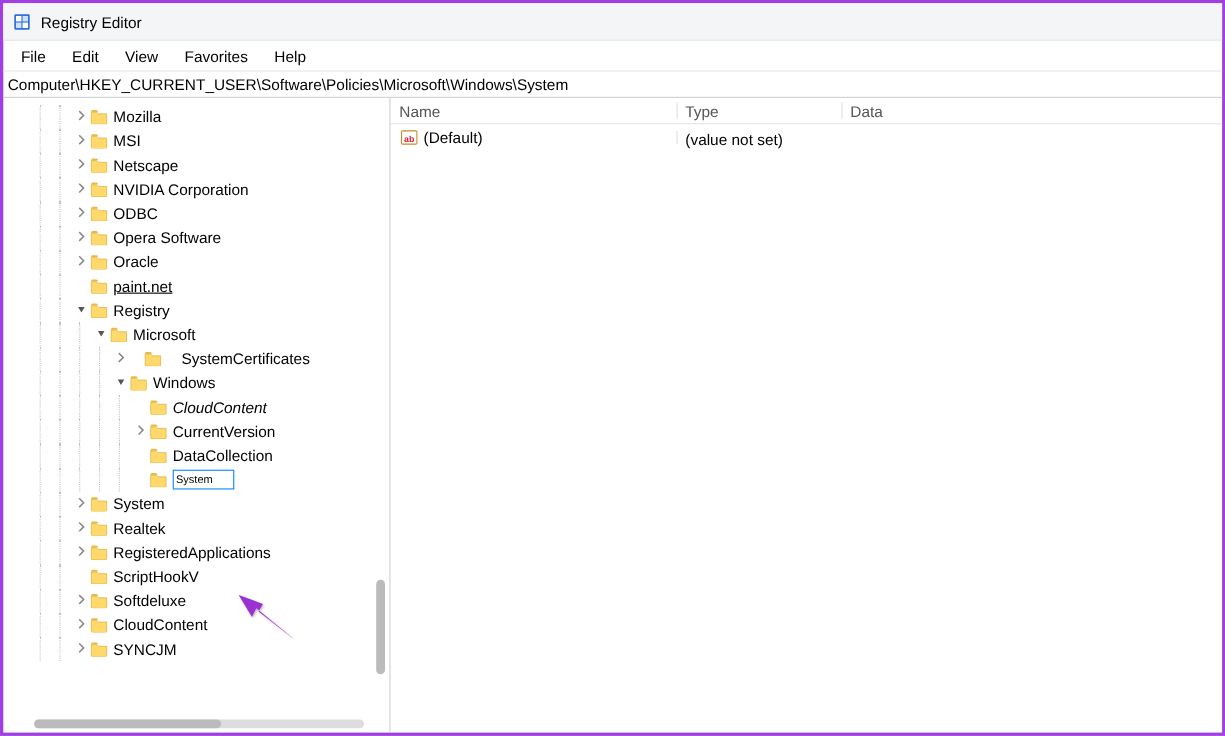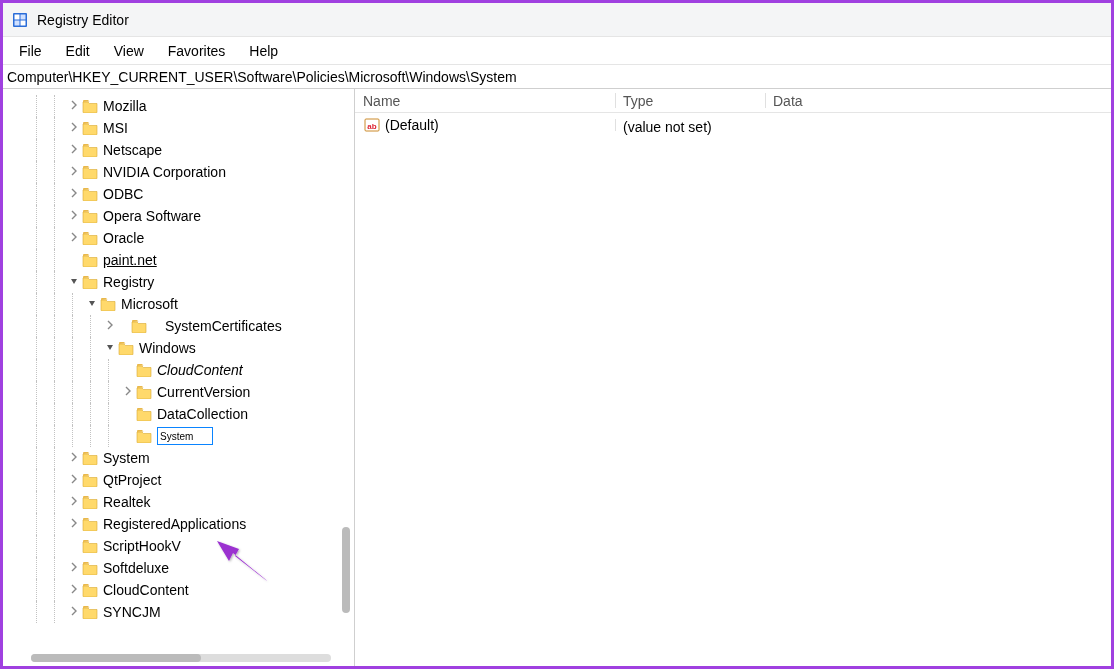--- a/index.html
+++ b/index.html
@@ -357,36 +357,20 @@
             </span>
             <span class="expander"><svg width="10" height="10" viewBox="0 0 10 10">
                 <path d="M3 1 L7 5 L3 9" fill="none" stroke="#888" stroke-width="1.4"></path>
               </svg></span>
             <span class="folder">
               <svg viewBox="0 0 16 14">
                 <path d="M1 3 h5 l1.5 1.5 H15 v8.5 a1 1 0 0 1 -1 1 H2 a1 1 0 0 1 -1 -1 Z" fill="#ffd96b" stroke="#d9a930" stroke-width="0.6"></path>
                 <path d="M1 3 v-1 a1 1 0 0 1 1 -1 h4 l1.5 1.5" fill="#e9b84a"></path>
               </svg>
             </span>
-            <span class="lbl">QtProject</span>
-          </div>
-          <div class="tree-node" style="padding-left: 62px;">
-            <span style="position: absolute; left: 0px; top: 0px; bottom: 0px;">
-              <span style="position:absolute;left:31px;top:0;bottom:0;border-left:1px dotted #c2c2c2;"></span>
-              <span style="position:absolute;left:49px;top:0;bottom:0;border-left:1px dotted #c2c2c2;"></span>
-            </span>
-            <span class="expander"><svg width="10" height="10" viewBox="0 0 10 10">
-                <path d="M3 1 L7 5 L3 9" fill="none" stroke="#888" stroke-width="1.4"></path>
-              </svg></span>
-            <span class="folder">
-              <svg viewBox="0 0 16 14">
-                <path d="M1 3 h5 l1.5 1.5 H15 v8.5 a1 1 0 0 1 -1 1 H2 a1 1 0 0 1 -1 -1 Z" fill="#ffd96b" stroke="#d9a930" stroke-width="0.6"></path>
-                <path d="M1 3 v-1 a1 1 0 0 1 1 -1 h4 l1.5 1.5" fill="#e9b84a"></path>
-              </svg>
-            </span>
             <span class="lbl">Realtek</span>
           </div>
           <div class="tree-node" style="padding-left: 62px;">
             <span style="position: absolute; left: 0px; top: 0px; bottom: 0px;">
               <span style="position:absolute;left:31px;top:0;bottom:0;border-left:1px dotted #c2c2c2;"></span>
               <span style="position:absolute;left:49px;top:0;bottom:0;border-left:1px dotted #c2c2c2;"></span>
             </span>
             <span class="expander"><svg width="10" height="10" viewBox="0 0 10 10">
                 <path d="M3 1 L7 5 L3 9" fill="none" stroke="#888" stroke-width="1.4"></path>
               </svg></span>

